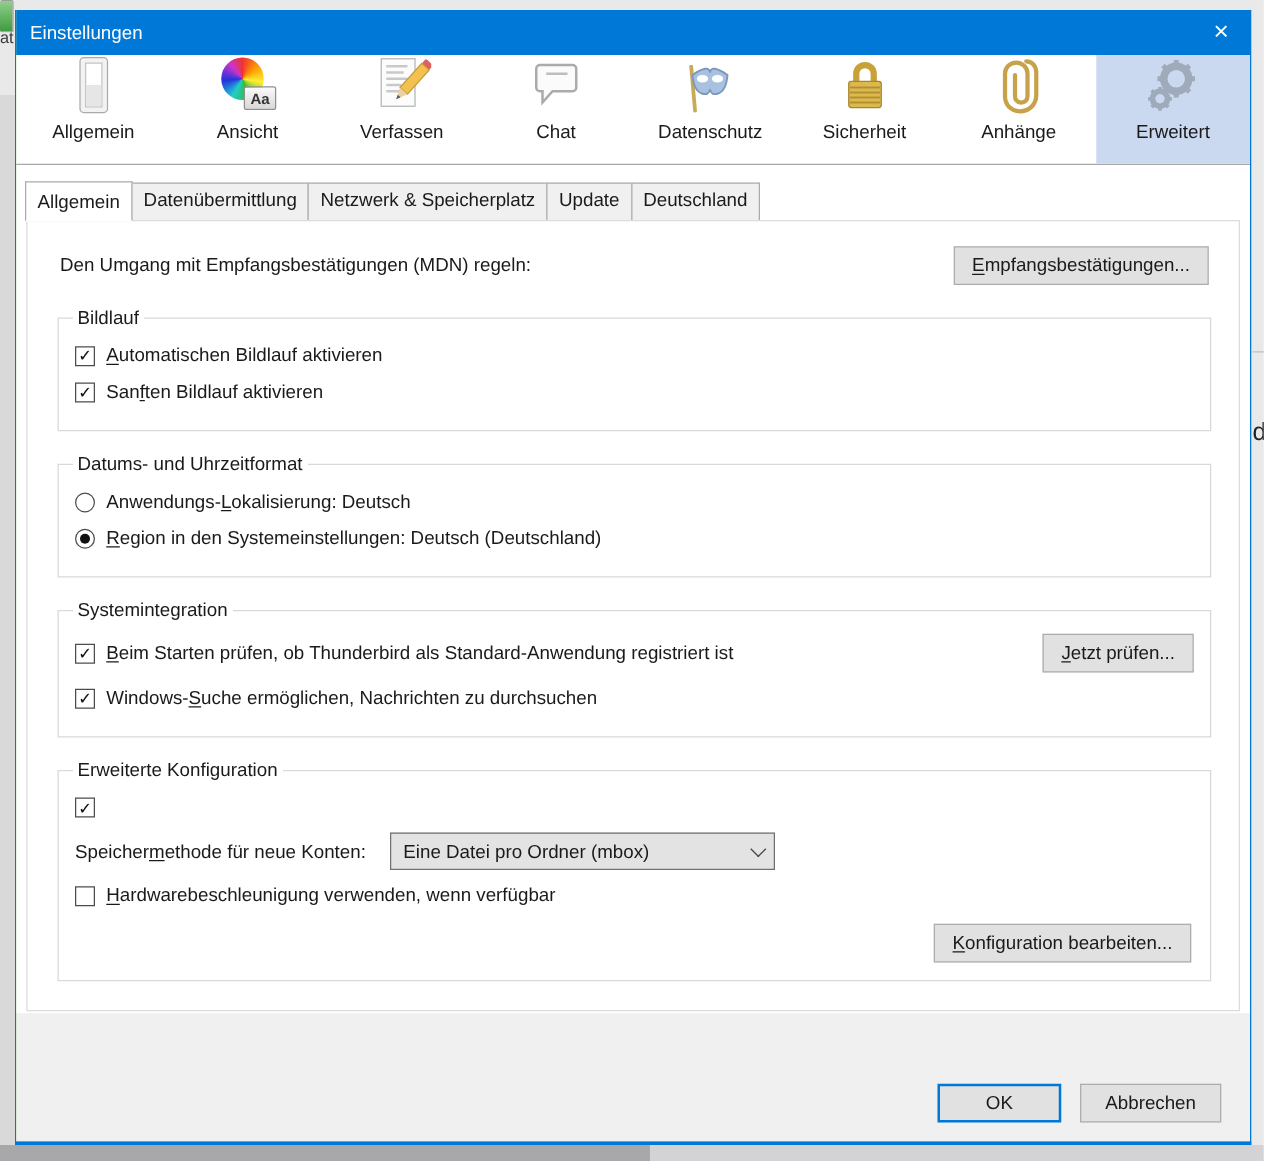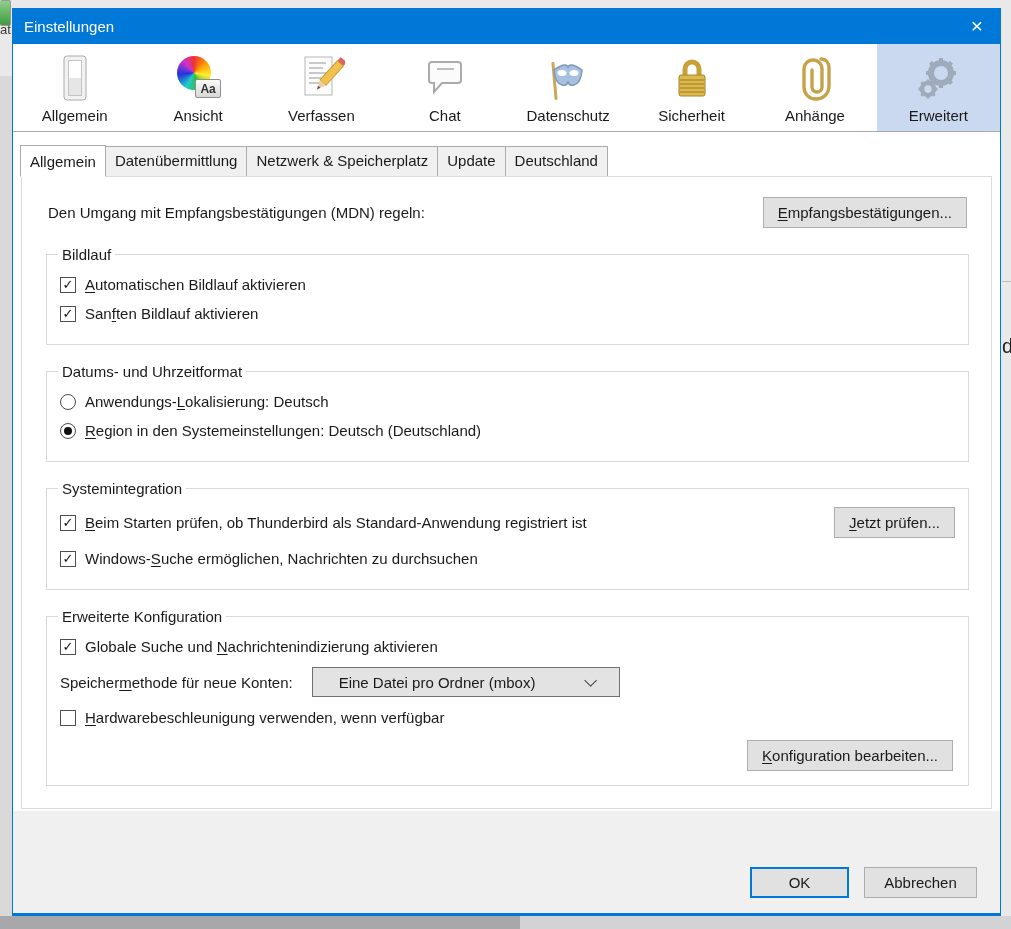--- a/index.html
+++ b/index.html
@@ -33,21 +33,21 @@
     height:36px; background:#0078d7; color:#fff;
     display:flex; align-items:center; padding-left:11px; font-size:15px; flex:none;
   }
   .close-btn {
     margin-left:auto; width:46px; height:36px; display:flex; align-items:center; justify-content:center;
     font-size:21px; font-weight:300; color:#fff; cursor:default;
   }
   
   .toolbar { height:88px; background:#fff; display:flex; border-bottom:1px solid #a9a9a9; flex:none; }
   .tool {
-    flex:1 1 0; display:flex; flex-direction:column; align-items:center; justify-content:flex-end;
+    flex:1 1 0; display:flex; flex-direction:column; align-items:center; 
     padding-bottom:7px; gap:5px; font-size:15px;
   }
   .tool.selected { background:#cad9ef; }
   .tool .ic { width:48px; height:48px; display:flex; align-items:center; justify-content:center; position:relative; }
   .ball { width:34px; height:34px; border-radius:50%;
     background:conic-gradient(#e33 0deg,#f90 50deg,#fe3 100deg,#3b3 160deg,#2cc 210deg,#23d 265deg,#c3c 320deg,#e33 360deg);
     position:absolute; left:3px; top:2px; }
   .aa-box { position:absolute; right:1px; bottom:4px; width:26px; height:19px;
     background:linear-gradient(#fafafa,#d8d8d8); border:1px solid #8f8f8f; border-radius:2px;
     font-size:12px; font-weight:bold; color:#333; display:flex; align-items:center; justify-content:center; }
@@ -89,21 +89,21 @@
   .spacer { flex:1 1 auto; }
 
   
   .btn {
     font-family:"Liberation Sans", sans-serif; font-size:15px; color:#1a1a1a;
     background:#e1e1e1; border:1px solid #adadad; padding:6px 14px; white-space:nowrap;
   }
   .btn-row { display:flex; justify-content:flex-end; margin:14px 2px 4px 0; }
   .select {
     width:308px; height:30px; background:#e3e3e3; border:1px solid #707070;
-    display:flex; align-items:center; padding:0 26px; font-size:15px; margin-left:10px;
+    display:flex; align-items:center; padding:0 10px; font-size:15px; margin-left:10px;
   }
   .chev { margin-left:auto; width:9px; height:9px; border-right:1.5px solid #444; border-bottom:1.5px solid #444;
     transform:rotate(45deg) translateY(-3px); }
 
   
   .footer {
     flex:1 1 auto; background:#f0f0f0; display:flex; align-items:flex-end; justify-content:flex-end;
     gap:15px; padding:0 23px 15px 0;
   }
   .btn.default { border:2px solid #0078d7; width:99px; text-align:center; padding:5px 16px; }
@@ -299,21 +299,20 @@
         <div class="row">
           <span class="cb">✓</span>
           <span><span>Windows-</span><span class="ak">S</span><span>uche ermöglichen, Nachrichten zu durchsuchen</span></span>
         </div>
       </fieldset>
 
       <fieldset>
         <legend>Erweiterte Konfiguration</legend>
         <div class="row">
           <span class="cb">✓</span>
-          <span><span>Globale Suche und </span><span class="ak">N</span><span>achrichtenindizierung aktivieren</span></span>
         </div>
         <div class="row">
           <span><span>Speicher</span><span class="ak">m</span><span>ethode für neue Konten:</span></span>
           <span class="select">
             <span>Eine Datei pro Ordner (mbox)</span>
             <span class="chev"></span>
           </span>
         </div>
         <div class="row">
           <span class="cb"></span>

